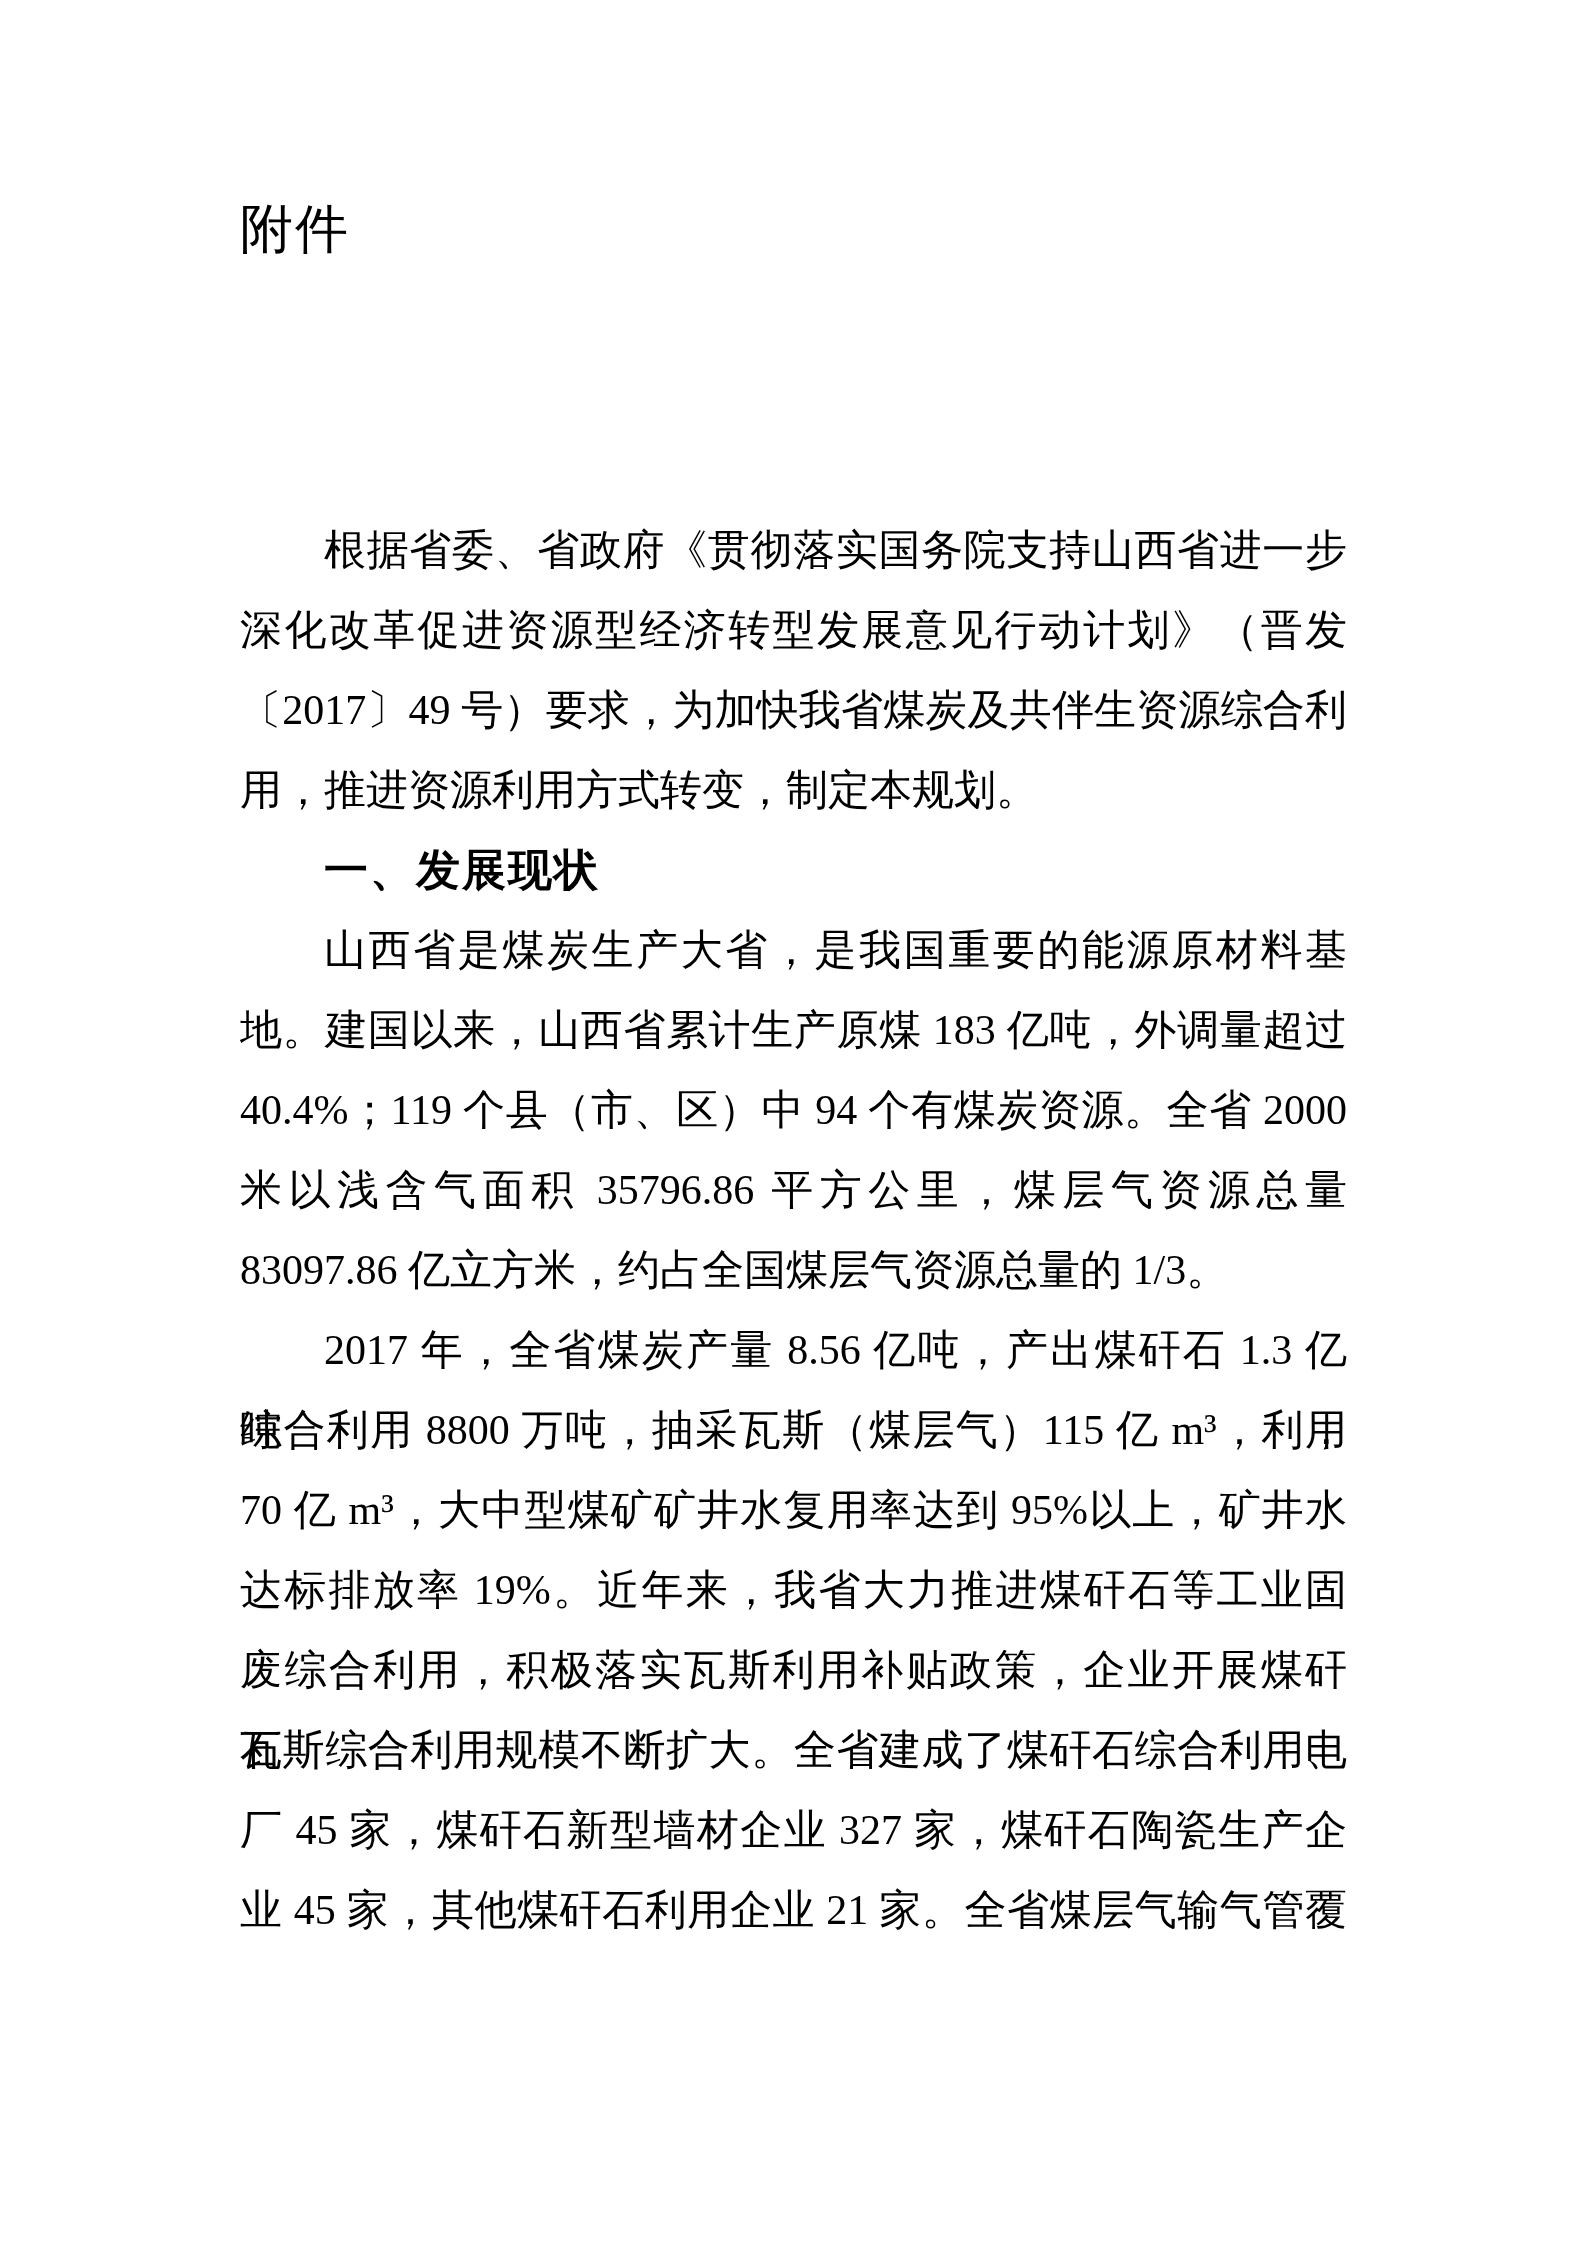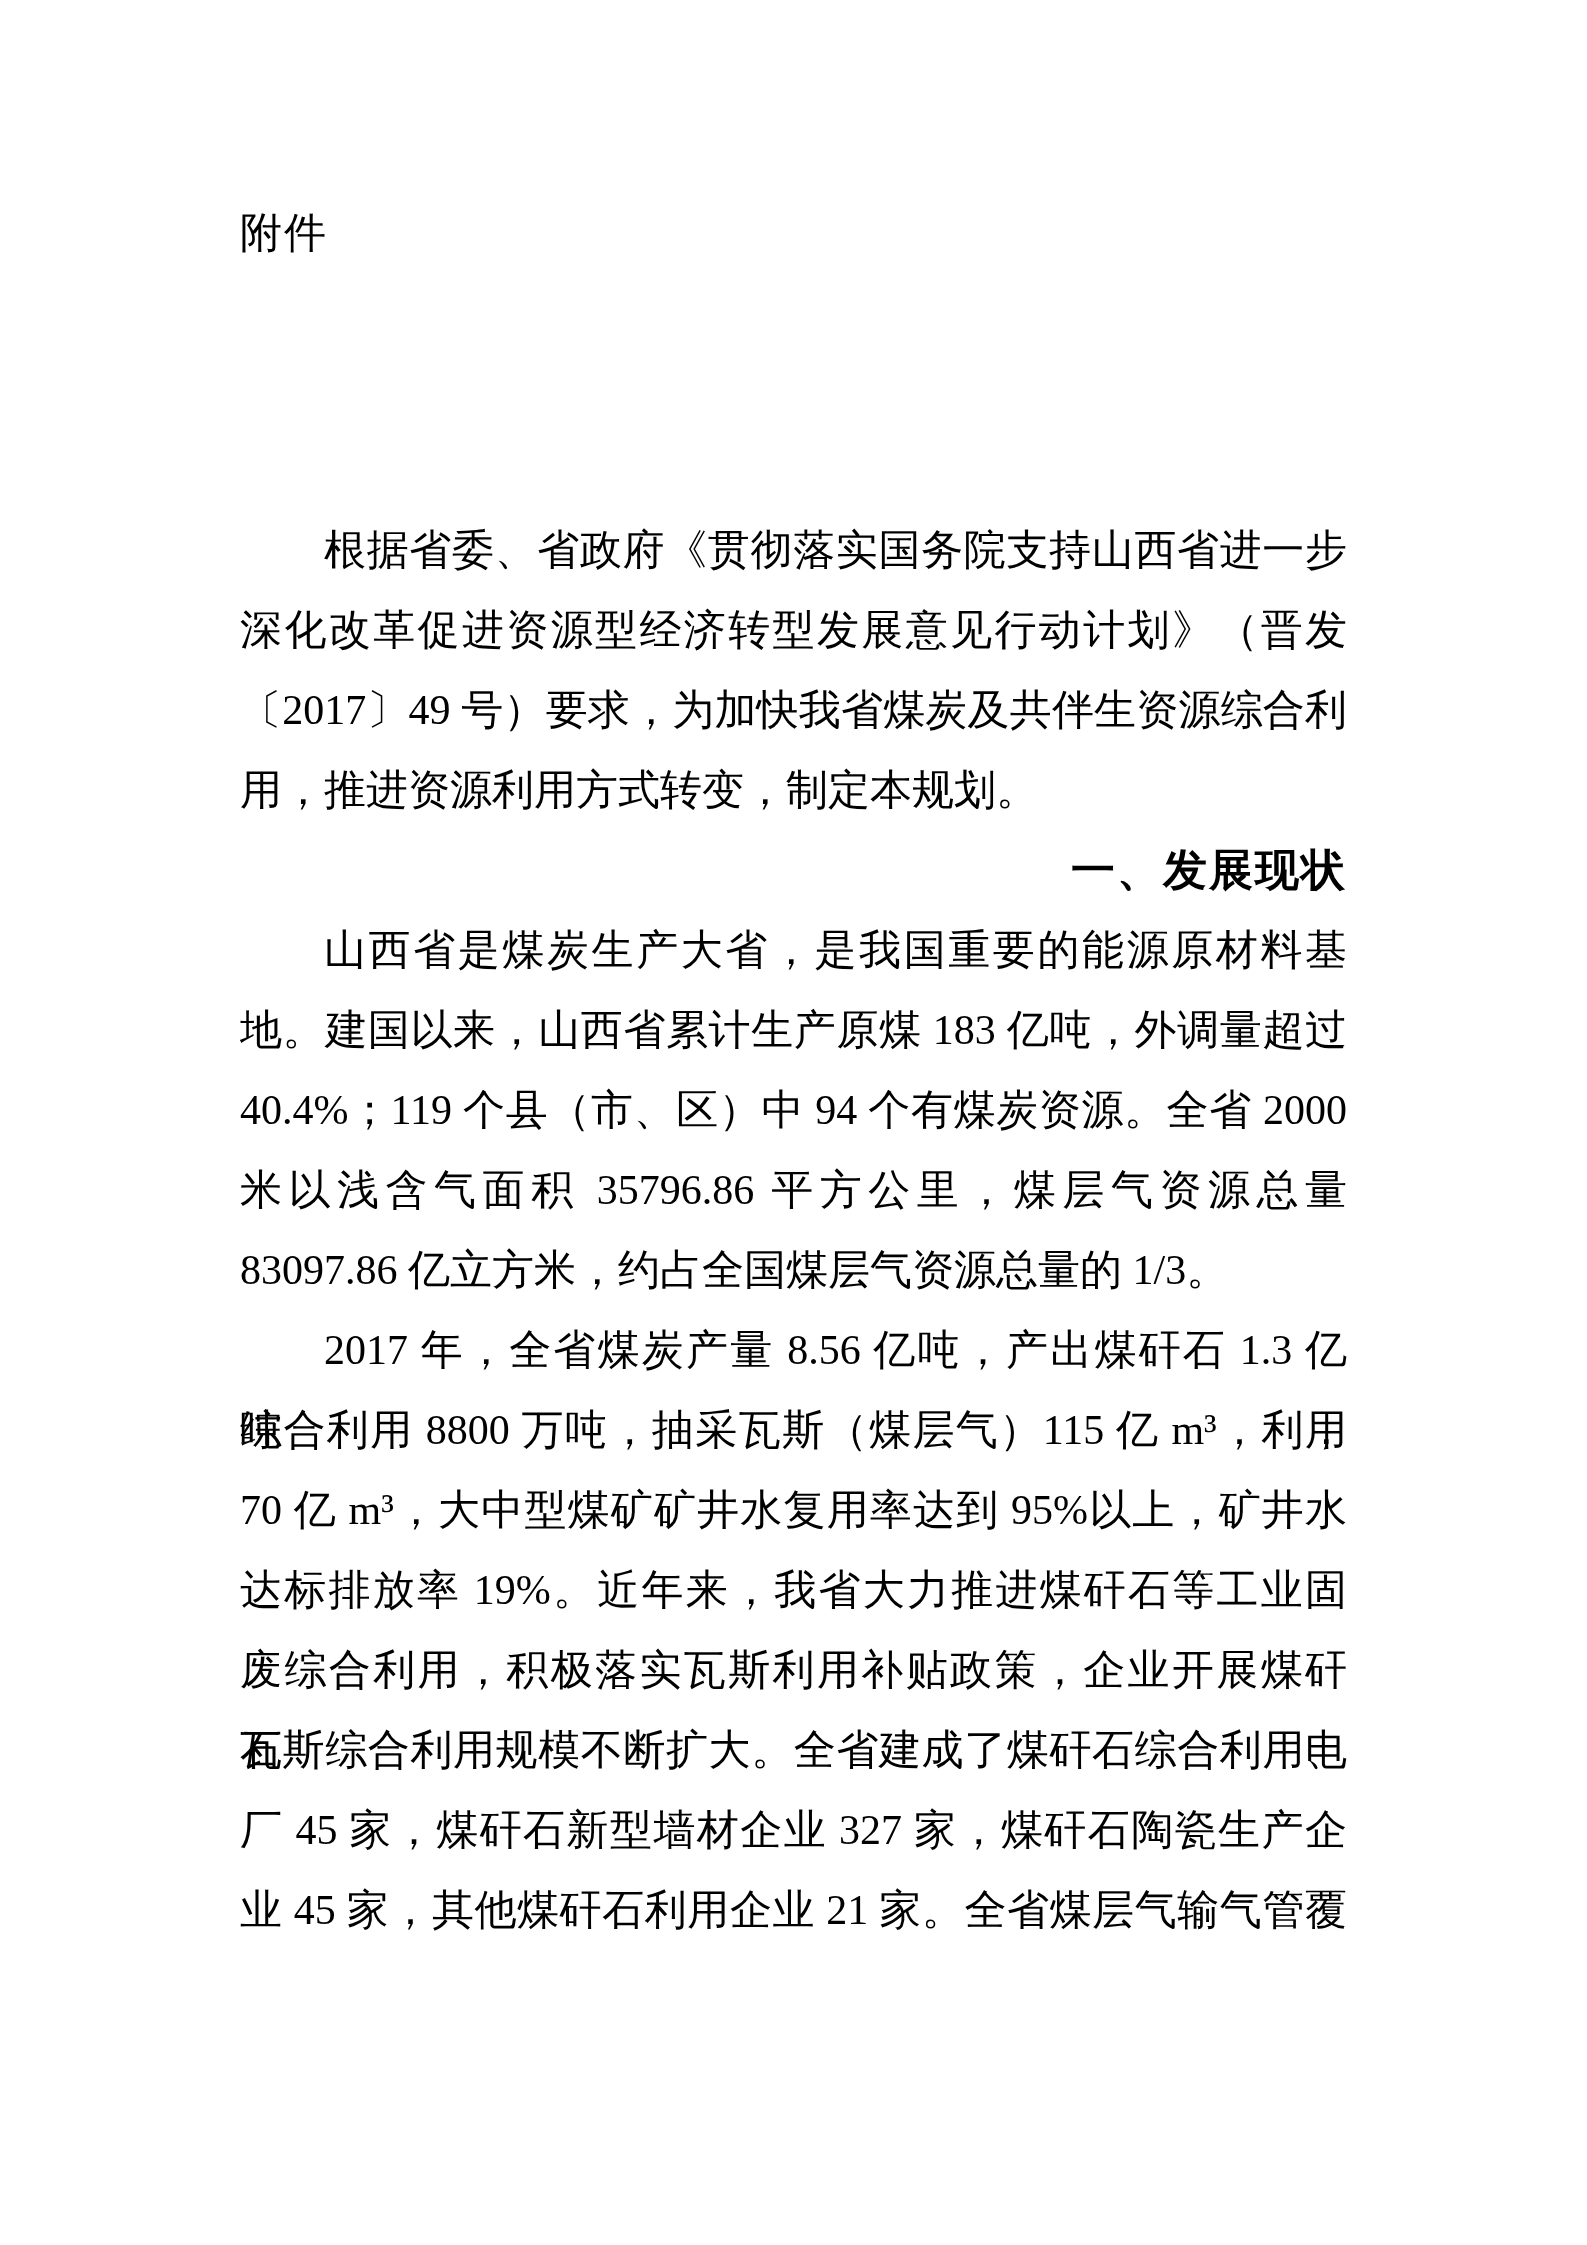--- a/index.html
+++ b/index.html
@@ -14,22 +14,22 @@
     background: #ffffff;
     color: #000000;
     overflow: hidden;
   }
   .attachment-label {
     position: absolute;
     left: 240px;
     top: 198px;
     height: 70px;
     line-height: 70px;
-    font-family: Liberation Sans, sans-serif;
-    font-size: 42px;
+    font-family: Liberation Mono, monospace;
+    font-size: 53px;
     font-weight: 500;
     letter-spacing: 2px;
   }
   .doc-title {
     position: absolute;
     left: 0;
     top: 350px;
     width: 1587px;
     height: 84px;
     line-height: 84px;
@@ -57,21 +57,20 @@
     text-align-last: justify;
   }
   .line.indent {
     text-indent: 84px;
   }
   .line.heading {
     font-family: "Liberation Sans", "DejaVu Sans", sans-serif;
     font-weight: 700;
     font-size: 44px;
     letter-spacing: 2px;
-    text-align: right;
   }
 </style>
 </head>
 <body>
 
 <div class="page">
   <div class="attachment-label">附件</div>
 
 
   <div class="text-block">

